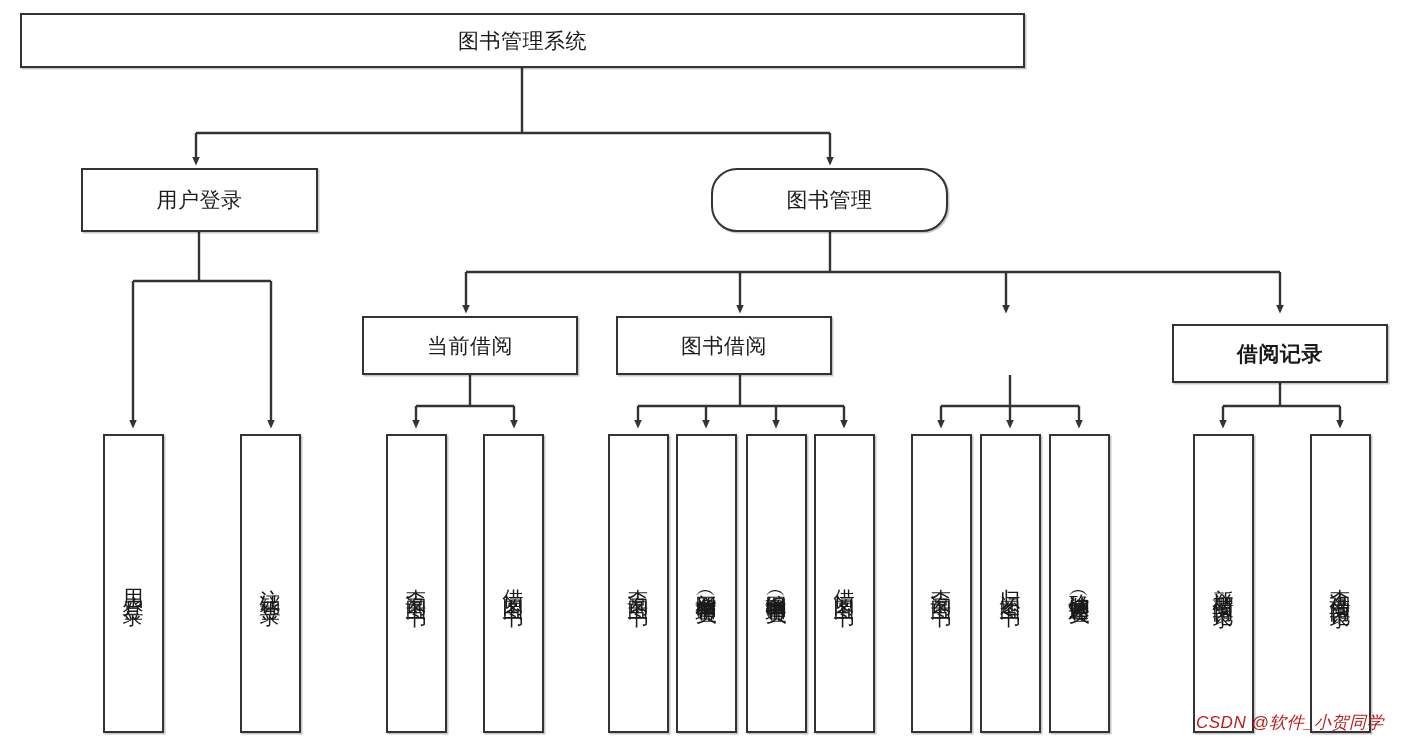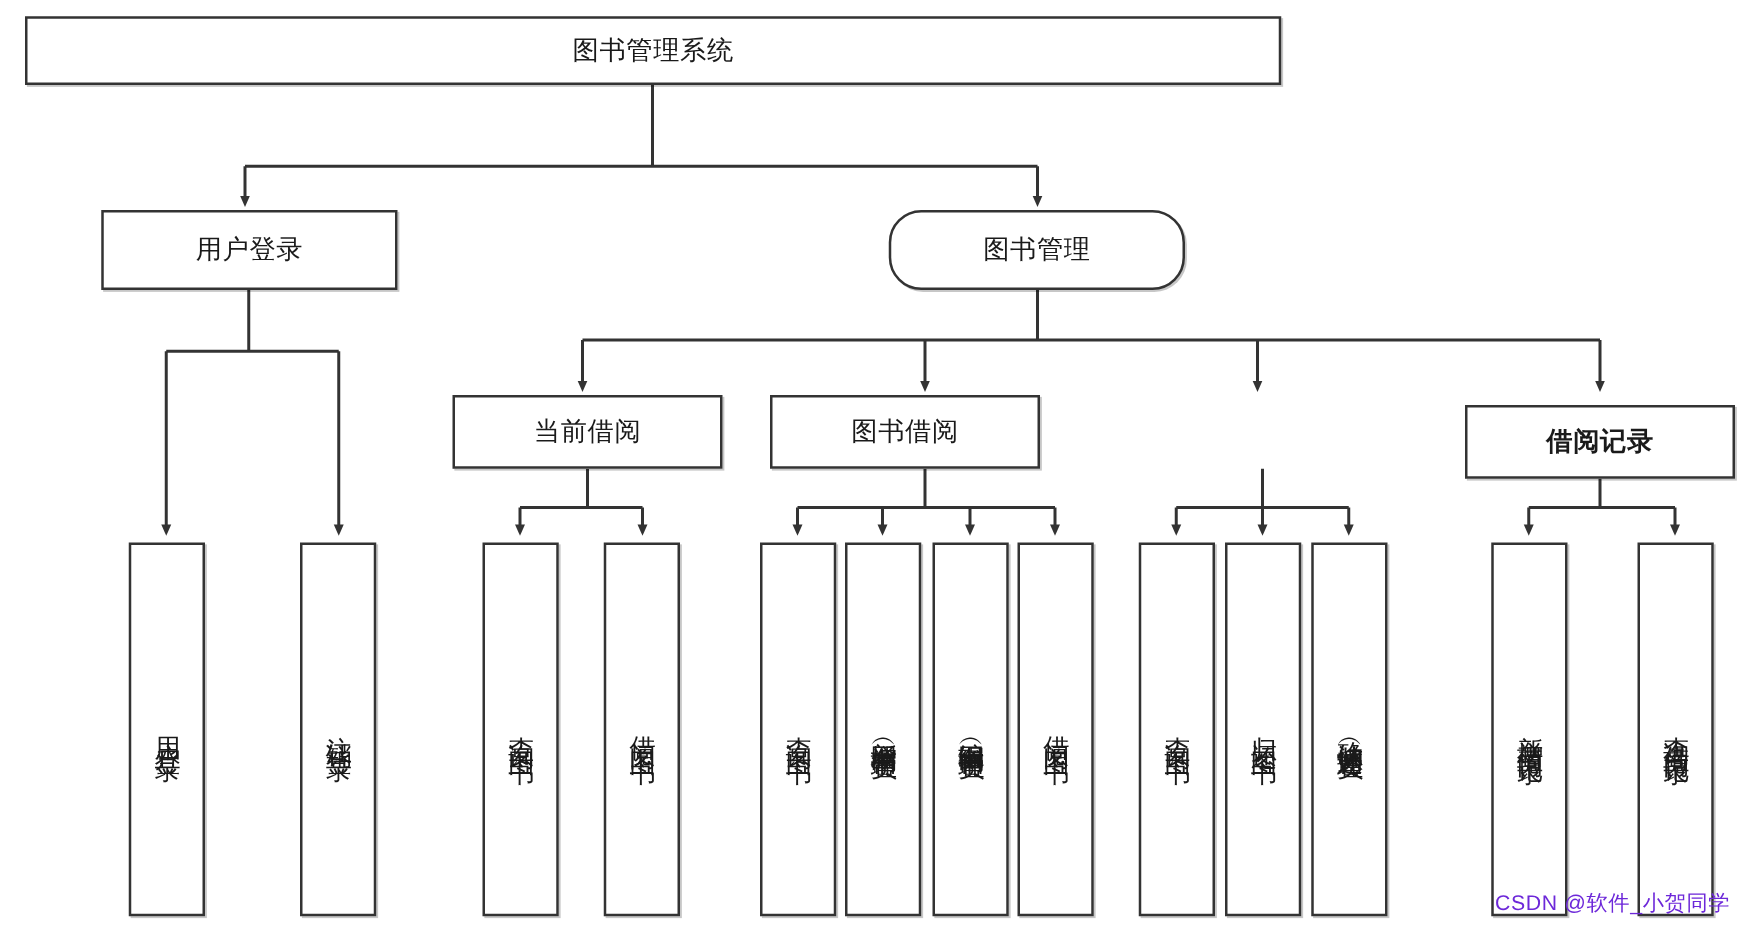--- a/index.html
+++ b/index.html
@@ -58,24 +58,25 @@
     letter-spacing: 6px;
     line-height: 1;
     white-space: nowrap;
     text-align: center;
   }
   .watermark {
     position: absolute;
     left: 1196px;
     top: 711px;
     font-size: 17px;
-    color: #6d28d9;
+    color: #b91c1c;
     white-space: nowrap;
     letter-spacing: 0.5px;
     pointer-events: none;
+    font-style: italic;
   }
 </style>
 </head>
 <body>
 
 <div id="diagram-root">
 
   <svg class="diagram-canvas" viewBox="0 0 1405 747">
     <defs>
       <marker id="arrowhead" markerWidth="9" markerHeight="9" refX="1.5" refY="4.5" orient="auto" markerUnits="userSpaceOnUse">

